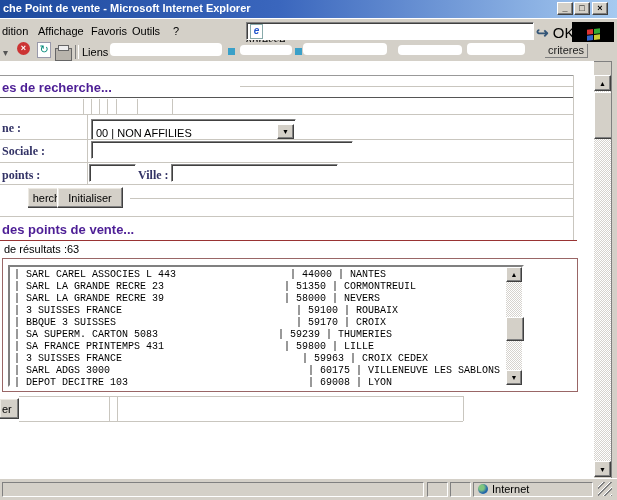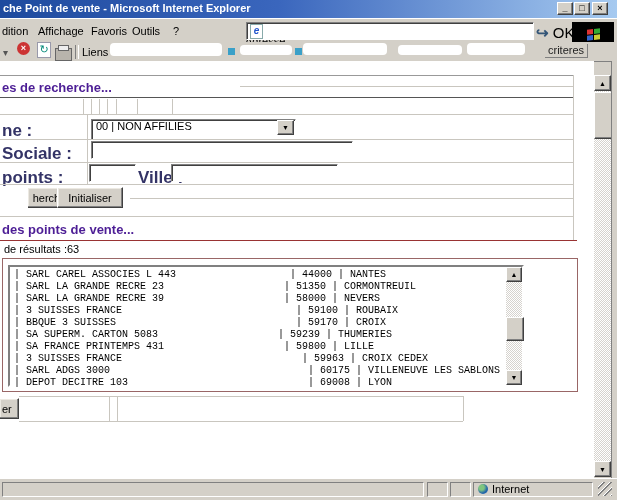--- a/index.html
+++ b/index.html
@@ -41,24 +41,24 @@
   .vsep{top:3px;width:2px;height:14px;border-left:1px solid #808080;border-right:1px solid #fff;}
   .patch{background:#fff;border-radius:4px;}
   .icon-frag{width:7px;height:7px;background:#3aa0c8;top:6px;}
   
   #content{left:0;top:61px;width:594px;height:417px;background:#fff;}
   .hline{height:1px;background:#c9c6bf;}
   .vline{width:1px;background:#c9c6bf;}
   .dark-line{background:#555;}
   .maroon-line{background:var(--maroon,#993333);}
   h1.pg{font-size:13px;font-weight:bold;color:#4c1d95;margin:0;white-space:nowrap;}
-  .form-label{font-size:17px;font-weight:bold;color:var(--label,#333366);white-space:nowrap;}
+  .form-label{font-size:12px;font-weight:bold;color:var(--label,#333366);white-space:nowrap;font-family:Liberation Serif, serif;}
   .field{font-size:11px;}
   input.field{padding:1px 3px;}
-  #enseigne-select{display:flex;align-items:flex-start;justify-content:space-between;}
+  #enseigne-select{display:flex;align-items:flex-end;justify-content:space-between;}
   #enseigne-text{font-size:11px;padding-left:4px;white-space:nowrap;}
   .sb-btn{background:var(--chrome,#d4d0c8);border:1px solid;border-color:#fff #404040 #404040 #fff;
     box-shadow:inset -1px -1px 0 #808080;font-size:7px;text-align:center;color:#000;padding:0;}
   .sb-track{background-image:conic-gradient(#fff 25%,#d6d3ce 25% 50%,#fff 50% 75%,#d6d3ce 75%);background-size:2px 2px;}
   .sb-thumb{background:var(--chrome,#d4d0c8);border:1px solid;border-color:#fff #404040 #404040 #fff;
     box-shadow:inset -1px -1px 0 #808080;}
   .btn3d{background:var(--chrome,#d4d0c8);border:1px solid;border-color:#fff #404040 #404040 #fff;
     box-shadow:inset -1px -1px 0 #808080,inset 1px 1px 0 #ece9e2;font-size:11px;color:#000;
     font-family:"Liberation Sans",sans-serif;}
   #results-box{border:1px solid var(--boxborder,#996666);}

